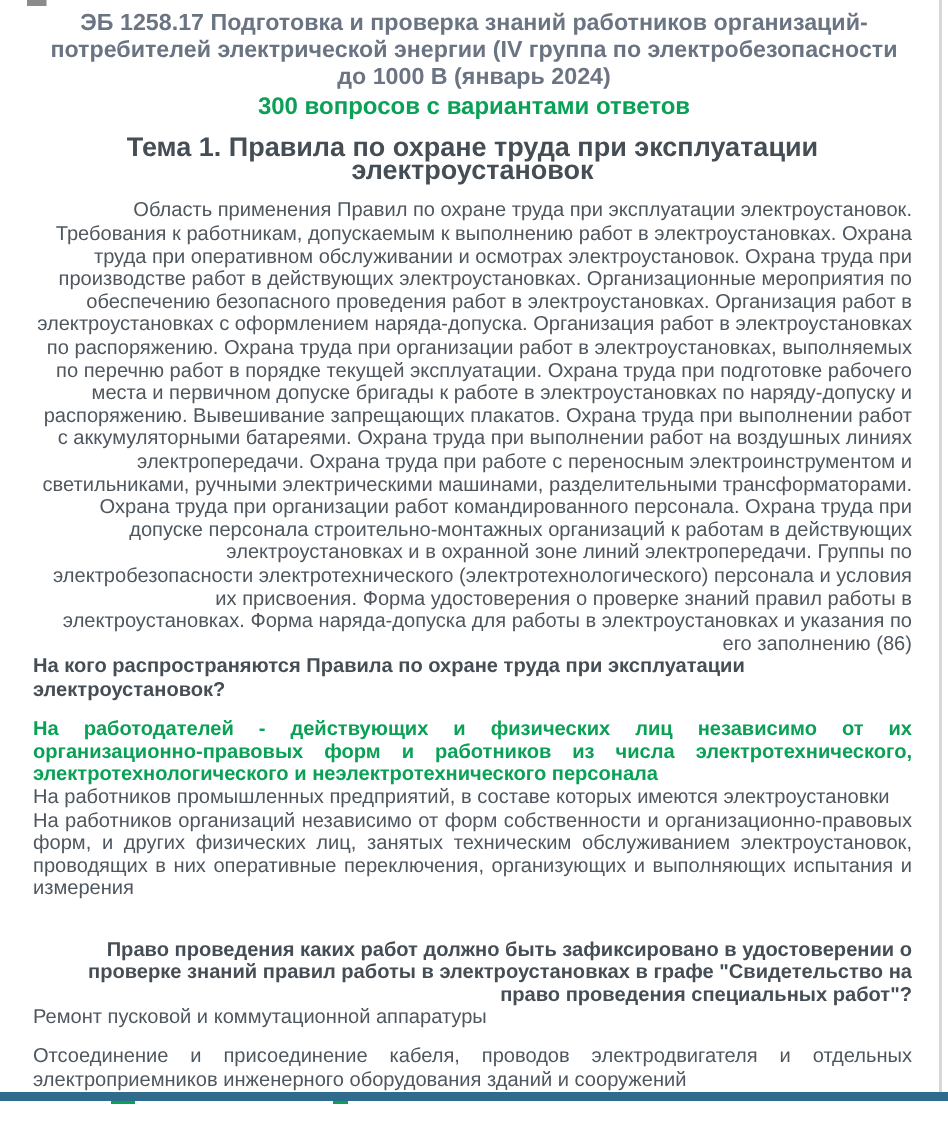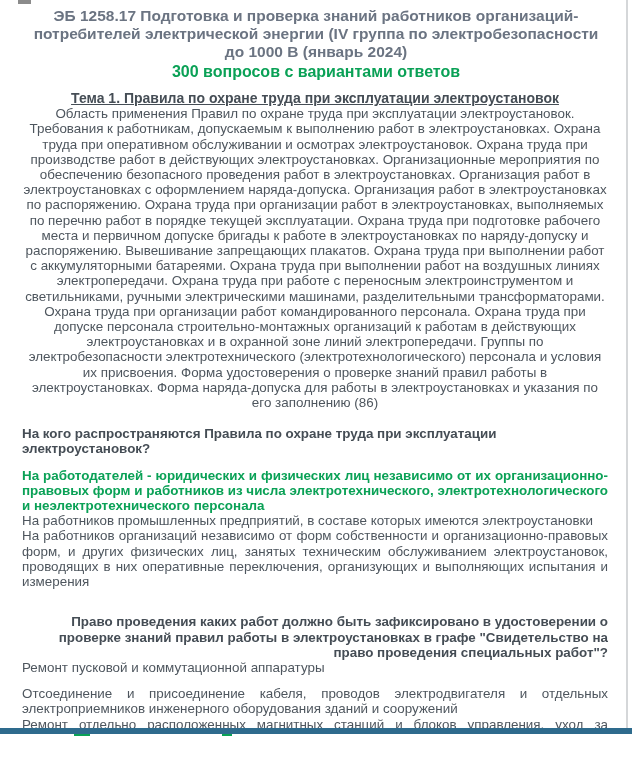--- a/index.html
+++ b/index.html
@@ -47,39 +47,38 @@
   .subtitle {
     margin-top: 4px;
     font-size: 16px;
     line-height: 14px;
     font-weight: 700;
     text-align: center;
     color: var(--accent-green, #0aa156);
   }
   main { padding: 0 24px 0 22px; }
   .topic-heading {
-    margin: 12px 0 0 0;
-    font-size: 14px;
+    margin: 12px 0 11px 0;
+    font-size: 18px;
     line-height: 15.2px;
     font-weight: 700;
     text-align: center;
     color: var(--question-text, #454d55);
-    text-decoration: underline;
   }
   p { margin: 0; font-size: 13.4px; line-height: 15.2px; }
   .desc {
     margin-top: 0;
     color: var(--body-text, #4e565e);
-    text-align: center;
+    text-align: right;
   }
   .question {
     font-weight: 700;
     color: var(--question-text, #454d55);
   }
-  .q1 { margin-top: 16px; }
+  .q1 { margin-top: 0; }
   .q2 { margin-top: 25px; text-align: right; }
   .answer-correct {
     margin-top: 11px;
     font-weight: 700;
     color: var(--accent-green, #0aa156);
     text-align: justify;
   }
   .option {
     color: var(--body-text, #4e565e);
     text-align: justify;
@@ -124,21 +123,21 @@
     <div class="subtitle">300 вопросов с вариантами ответов</div>
   </header>
 
   <main>
     <h2 class="topic-heading">Тема 1. Правила по охране труда при эксплуатации электроустановок</h2>
 
     <p class="desc">Область применения Правил по охране труда при эксплуатации электроустановок. Требования к работникам, допускаемым к выполнению работ в электроустановках. Охрана труда при оперативном обслуживании и осмотрах электроустановок. Охрана труда при производстве работ в действующих электроустановках. Организационные мероприятия по обеспечению безопасного проведения работ в электроустановках. Организация работ в электроустановках с оформлением наряда-допуска. Организация работ в электроустановках по распоряжению. Охрана труда при организации работ в электроустановках, выполняемых по перечню работ в порядке текущей эксплуатации. Охрана труда при подготовке рабочего места и первичном допуске бригады к работе в электроустановках по наряду-допуску и распоряжению. Вывешивание запрещающих плакатов. Охрана труда при выполнении работ с аккумуляторными батареями. Охрана труда при выполнении работ на воздушных линиях электропередачи. Охрана труда при работе с переносным электроинструментом и светильниками, ручными электрическими машинами, разделительными трансформаторами. Охрана труда при организации работ командированного персонала. Охрана труда при допуске персонала строительно-монтажных организаций к работам в действующих электроустановках и в охранной зоне линий электропередачи. Группы по электробезопасности электротехнического (электротехнологического) персонала и условия их присвоения. Форма удостоверения о проверке знаний правил работы в электроустановках. Форма наряда-допуска для работы в электроустановках и указания по его заполнению (86)</p>
 
     <p class="question q1">На кого распространяются Правила по охране труда при эксплуатации электроустановок?</p>
 
-    <p class="answer-correct">На работодателей - юридических и физических лиц независимо от их организационно-правовых форм и работников из числа электротехнического, электротехнологического и неэлектротехнического персонала</p>
+    <p class="answer-correct">На работодателей - действующих и физических лиц независимо от их организационно-правовых форм и работников из числа электротехнического, электротехнологического и неэлектротехнического персонала</p>
 
     <p class="option">На работников промышленных предприятий, в составе которых имеются электроустановки</p>
     <p class="option">На работников организаций независимо от форм собственности и организационно-правовых форм, и других физических лиц, занятых техническим обслуживанием электроустановок, проводящих в них оперативные переключения, организующих и выполняющих испытания и измерения</p>
 
     <p class="question q2">Право проведения каких работ должно быть зафиксировано в удостоверении о проверке знаний правил работы в электроустановках в графе "Свидетельство на право проведения специальных работ"?</p>
 
     <p class="option">Ремонт пусковой и коммутационной аппаратуры</p>
     <p class="option first-of-group">Отсоединение и присоединение кабеля, проводов электродвигателя и отдельных электроприемников инженерного оборудования зданий и сооружений</p>
     <p class="option">Ремонт отдельно расположенных магнитных станций и блоков управления, уход за щеточным аппаратом электрических машин и смазка подшипников</p>
   </main>

